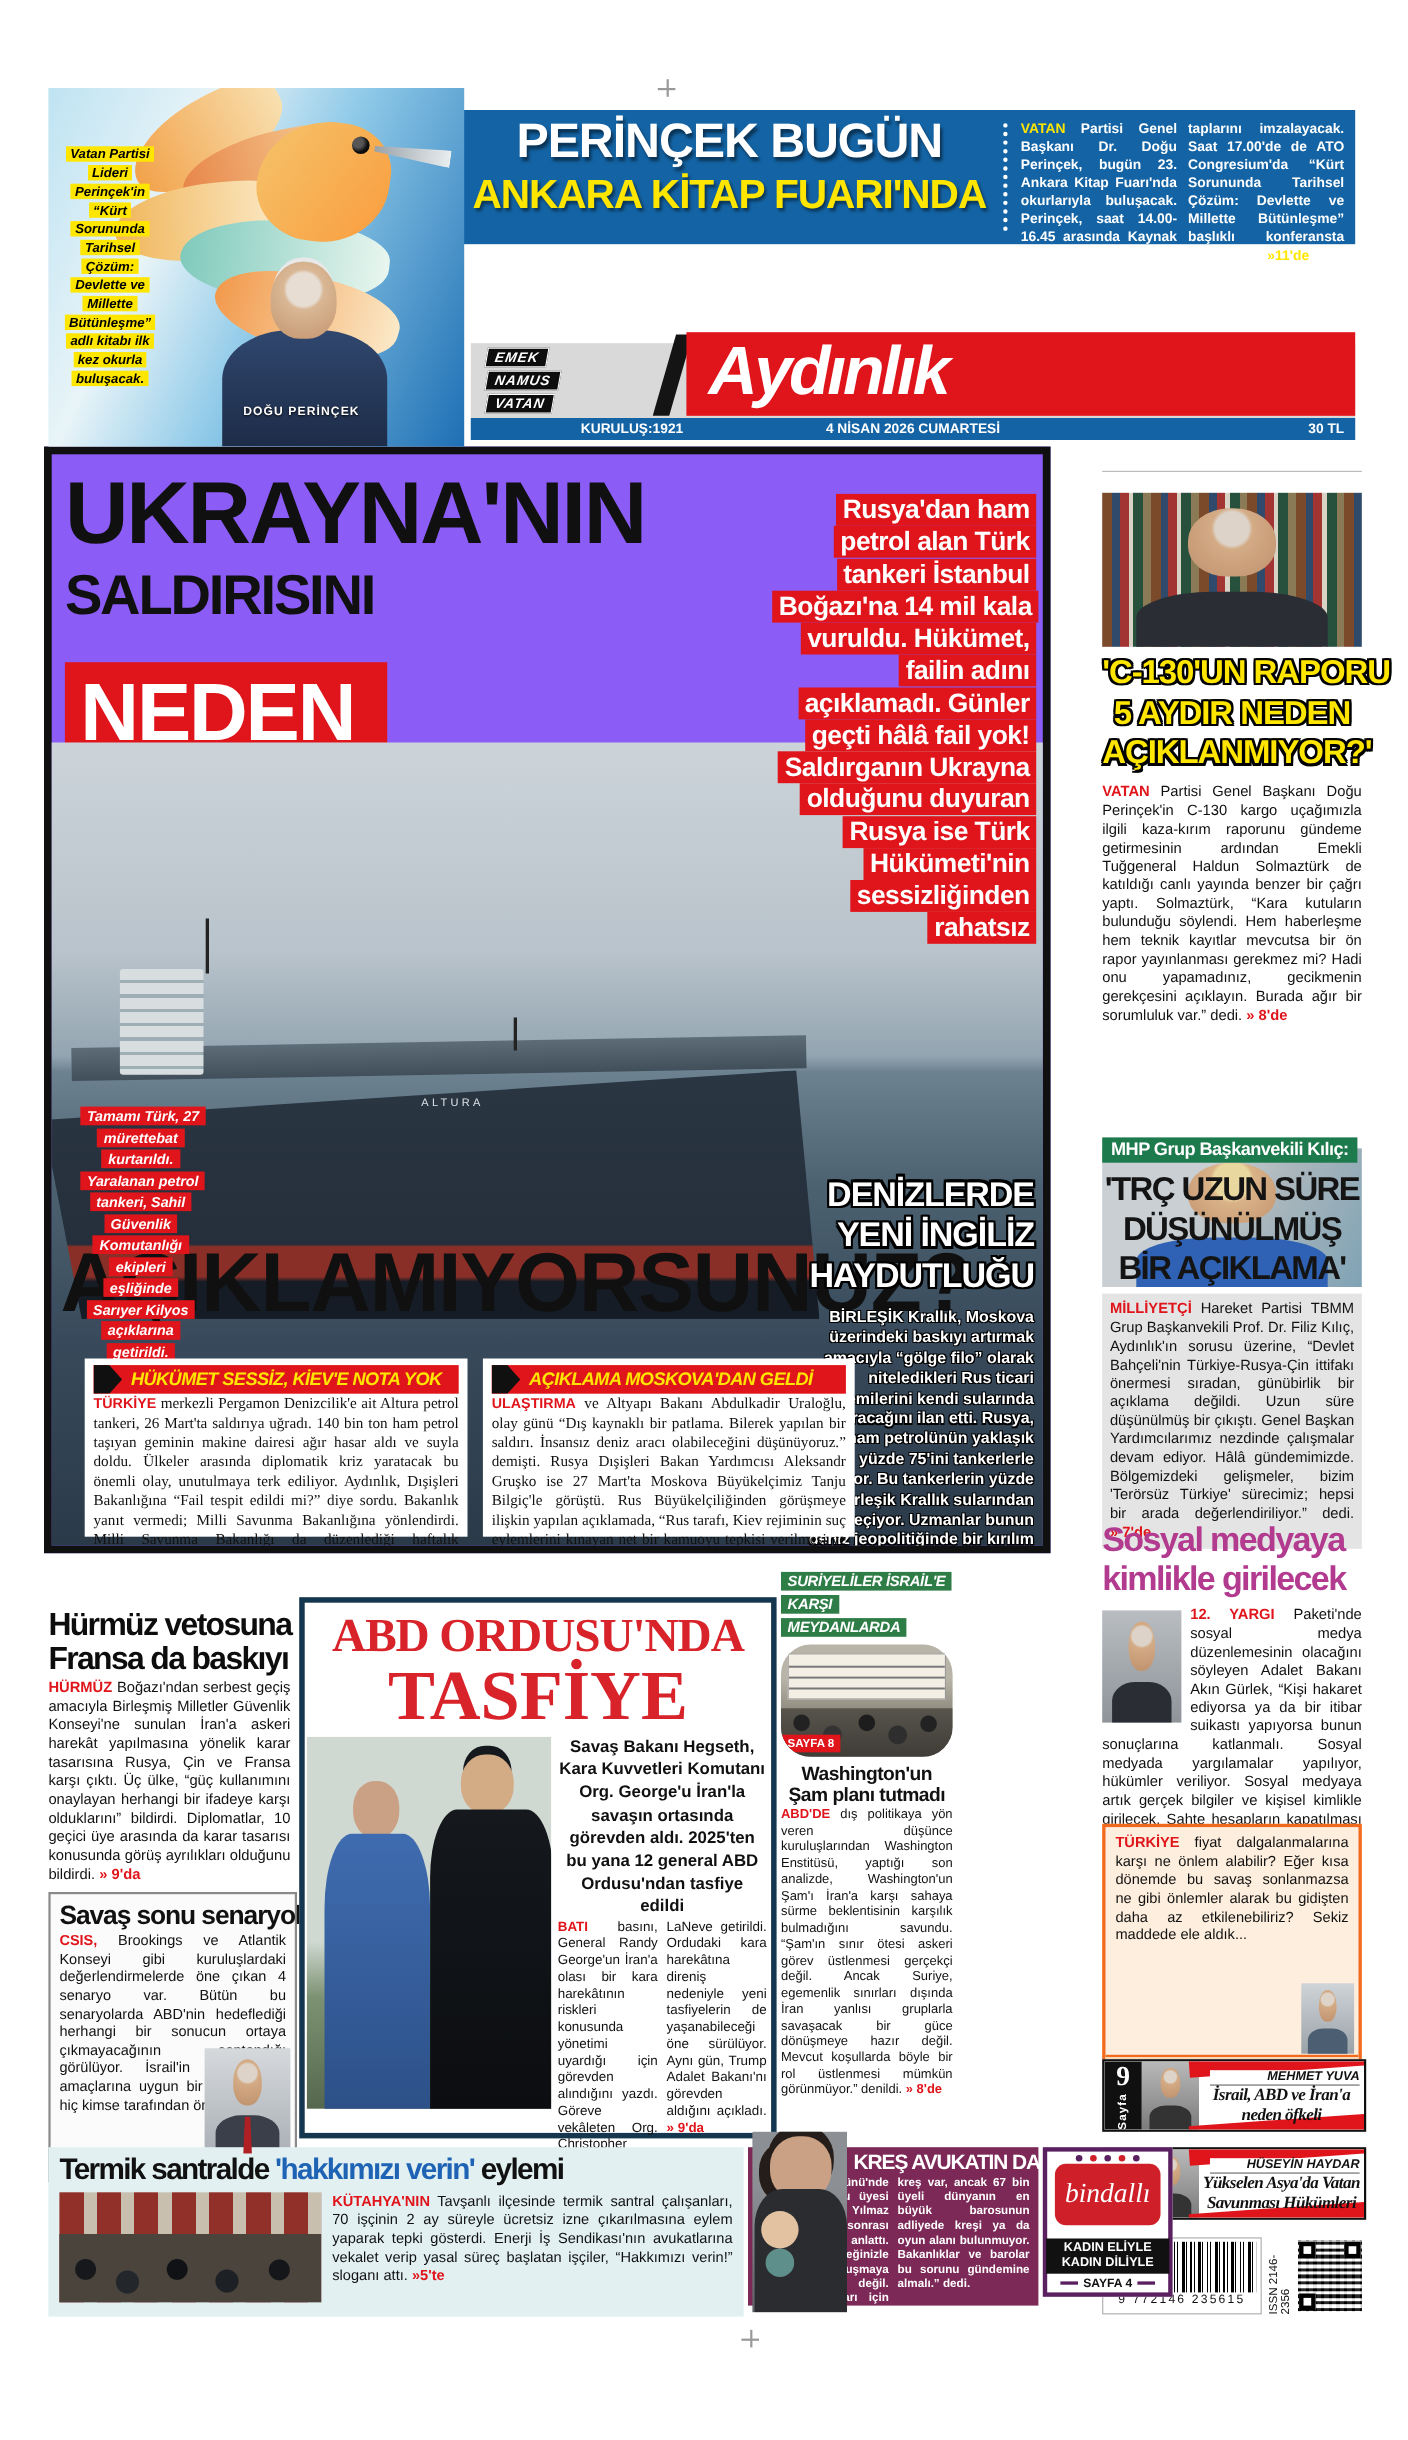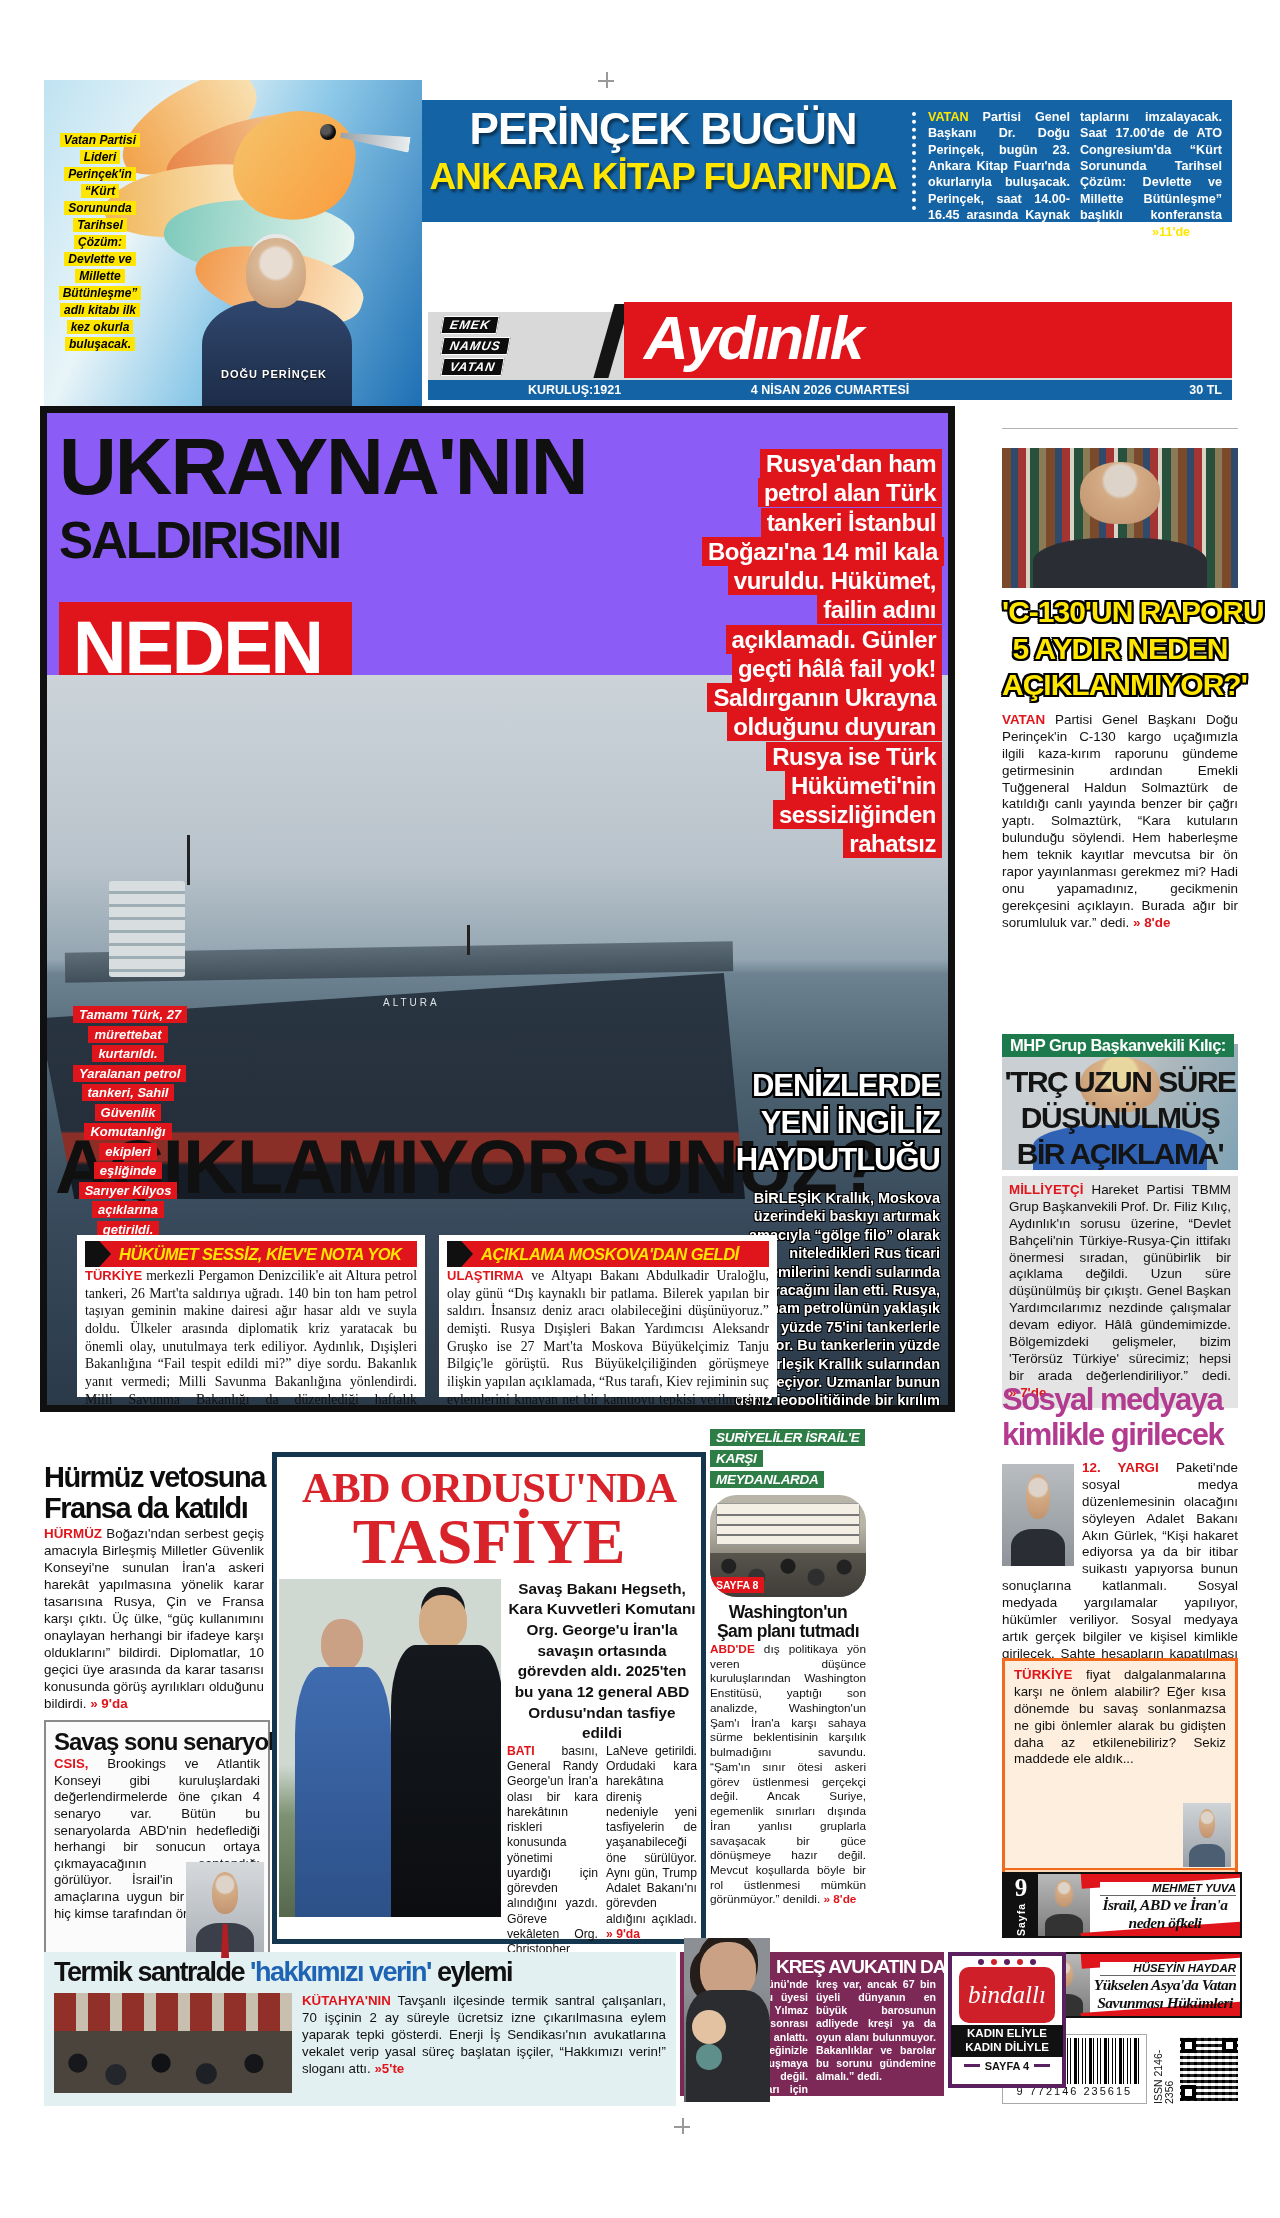--- a/index.html
+++ b/index.html
@@ -187,21 +187,21 @@
   .kres-photo{position:absolute;left:4px;top:-14px;width:86px;height:164px;background:linear-gradient(180deg,#8c8f93 0 30%,#5f6266 100%);overflow:hidden;z-index:2;}
   .kres-photo .mom{position:absolute;left:16px;top:4px;width:56px;height:58px;border-radius:46%;background:#caa184;box-shadow:0 -8px 0 2px #241d1a, -10px 4px 0 0 #241d1a;}
   .kres-photo .body{position:absolute;left:2px;top:52px;width:84px;height:112px;border-radius:30% 30% 0 0;background:#2a2c30;}
   .kres-photo .baby{position:absolute;left:8px;top:72px;width:34px;height:34px;border-radius:50%;background:#e3c2a2;box-shadow:0 30px 0 -4px #5f8f8a;}
   .kres-head{margin-left:88px;text-align:center;font-size:19px;font-weight:900;letter-spacing:-1px;white-space:nowrap;}
   .kres-body{margin-left:88px;margin-top:4px;column-count:2;column-gap:8px;font-size:10.6px;line-height:1.24;font-weight:700;text-align:justify;}
   .bindalli{position:absolute;left:948px;top:1952px;width:110px;height:128px;border:4px solid #5a2060;background:#fff;display:flex;flex-direction:column;align-items:center;}
   .b-dots{display:flex;gap:7px;margin-top:3px;}
   .b-dots i{width:6px;height:6px;border-radius:50%;}
   .b-logo{margin-top:2px;width:96px;height:56px;background:#cf202a;border-radius:10px;color:#fff;font-family:"Liberation Serif",serif;font-style:italic;font-size:25px;text-align:center;line-height:56px;}
-  .b-band{margin-top:2px;background:#111;color:#fff;font-size:11.5px;font-weight:900;text-align:center;line-height:1.2;padding:2px 14px;white-space:nowrap;}
+  .b-band{margin-top:12px;background:#111;color:#fff;font-size:11.5px;font-weight:900;text-align:center;line-height:1.2;padding:2px 14px;white-space:nowrap;}
   .b-page{margin-top:3px;display:flex;align-items:center;gap:5px;font-size:11px;font-weight:900;}
   .b-page i{display:block;width:16px;height:3px;background:#5a2060;}
 </style>
 </head>
 <body>
 
 <div class="page">
   <div class="plus" style="left:598px;top:72px;"></div>
   <div class="plus" style="left:674px;top:2118px;"></div>
 
@@ -370,21 +370,21 @@
           <i class="e1"></i>
           <i class="e2"></i>
           <i class="e3"></i>
         </div>
     </div>
   </div>
 
   <div class="hurmuz">
     <div class="hurmuz-head">
       <div>Hürmüz vetosuna</div>
-      <div>Fransa da katıldı</div>
+      <div>Fransa da baskıyı</div>
     </div>
     <p class="hurmuz-body jt" style="margin:0;"><span class="lead">HÜRMÜZ</span><span> Boğazı'ndan serbest geçiş amacıyla Birleşmiş Milletler Güvenlik Konseyi'ne sunulan İran'a askeri harekât yapılmasına yönelik karar tasarısına Rusya, Çin ve Fransa karşı çıktı. Üç ülke, “güç kullanımını onaylayan herhangi bir ifadeye karşı olduklarını” bildirdi. Diplomatlar, 10 geçici üye arasında da karar tasarısı konusunda görüş ayrılıkları olduğunu bildirdi. </span><span class="ref">» 9'da</span></p>
   </div>
 
   <div class="senaryo">
     <div class="senaryo-head">Savaş sonu senaryoları</div>
     <p class="senaryo-body jt" style="margin:0;"><span class="lead">CSIS,</span><span> Brookings ve Atlantik Konseyi gibi kuruluşlardaki değerlendirmelerde öne çıkan 4 senaryo var. Bütün bu senaryolarda ABD'nin hedeflediği herhangi bir sonucun ortaya çıkmayacağının saptandığı görülüyor. İsrail'in hedef ve amaçlarına uygun bir senaryo da hiç kimse tarafından öngörülmüyor.</span></p>
     <div class="senaryo-photo bust">
         <span class="tie"></span>
       </div>

